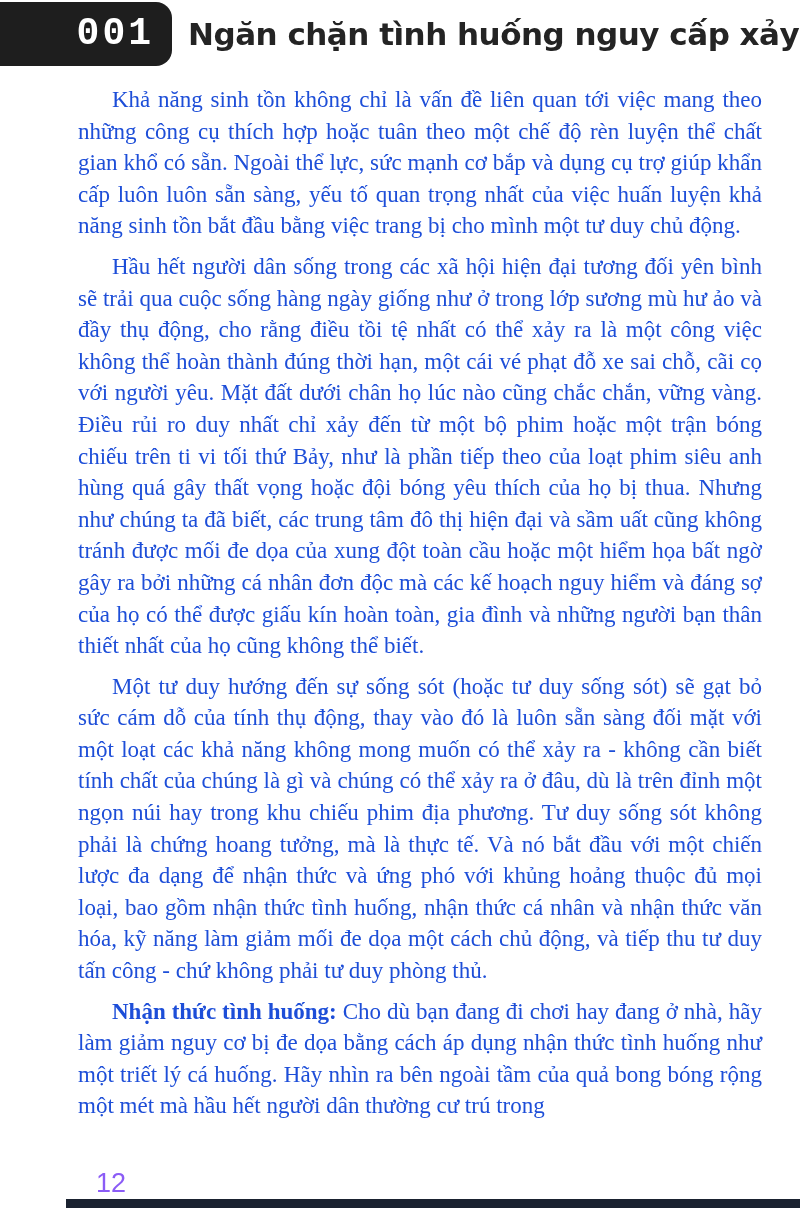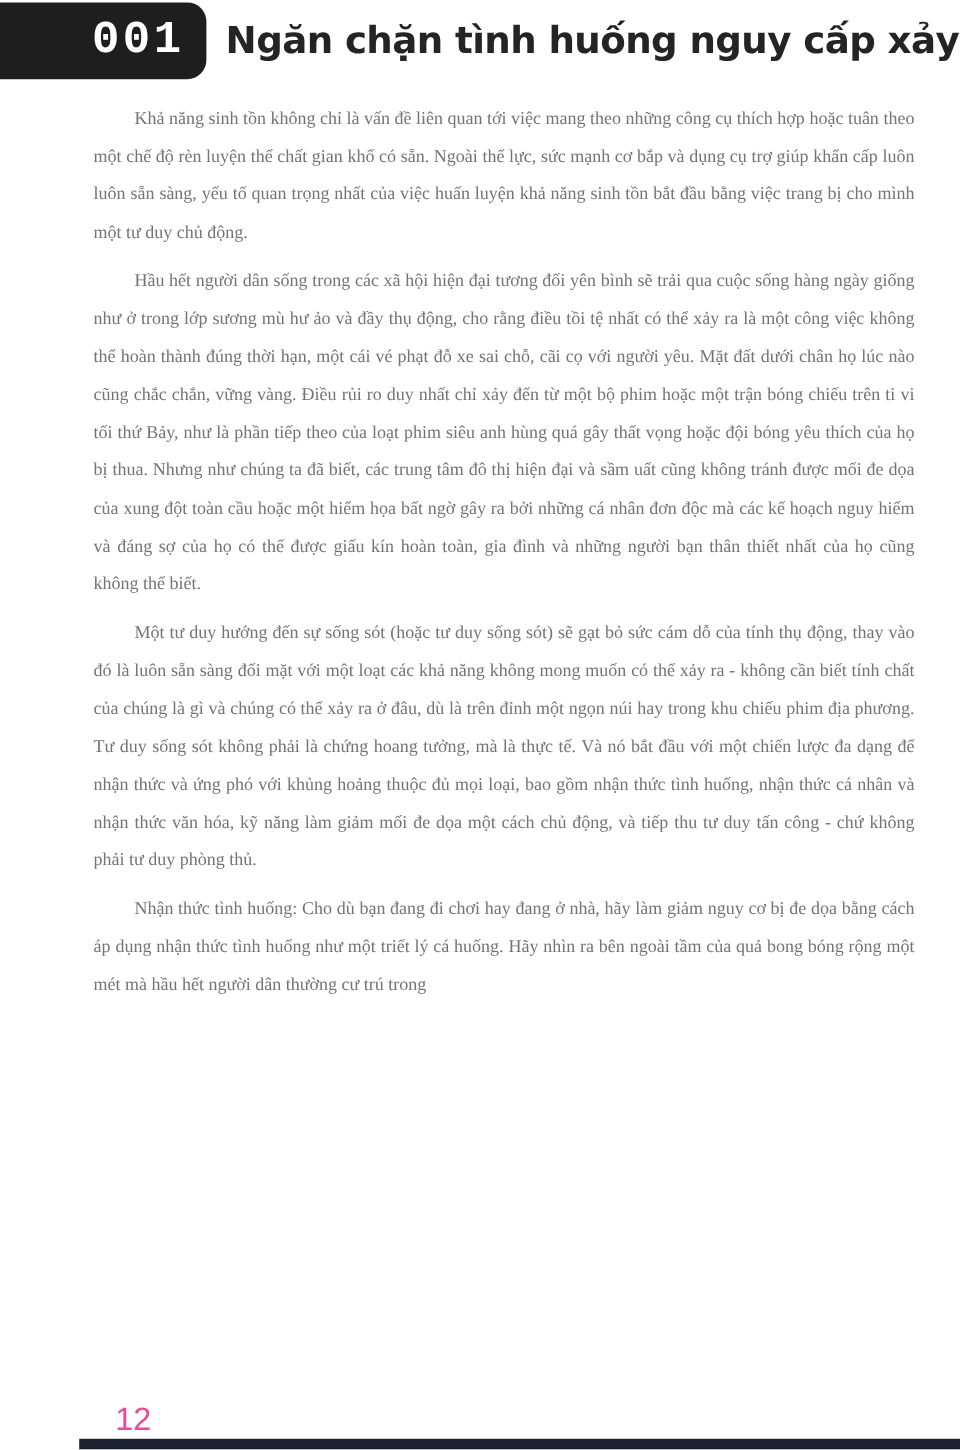--- a/index.html
+++ b/index.html
@@ -35,32 +35,32 @@
     font-weight: 700; font-size: 31px;
     color: #242424; letter-spacing: -0.5px;
     white-space: nowrap;
   }
 
   
   .body-text {
     position: absolute; left: 78px; top: 84px;
     width: 684px;
     font-family: "Liberation Serif", serif;
-    font-size: 15px; line-height: 31.6px;
-    color: #737373;
+    font-size: 23px; line-height: 31.6px;
+    color: #1d4ed8;
     text-align: justify;
   }
   .body-text p { margin: 0 0 9px 0; text-indent: 34px; }
-  .body-text p b { font-weight: 400; }
+  .body-text p b { font-weight: 700; }
 
   
   .page-number {
     position: absolute; left: 96px; top: 1168px;
     font-family: "Liberation Sans", sans-serif;
-    font-size: 27px; color: #ec4899;
+    font-size: 27px; color: #8b5cf6;
   }
   .bottom-strip {
     position: absolute; left: 66px; right: 0; top: 1199px; height: 9px;
     background: #1a2230;
   }
 </style>
 </head>
 <body>
 
 <div class="page">

